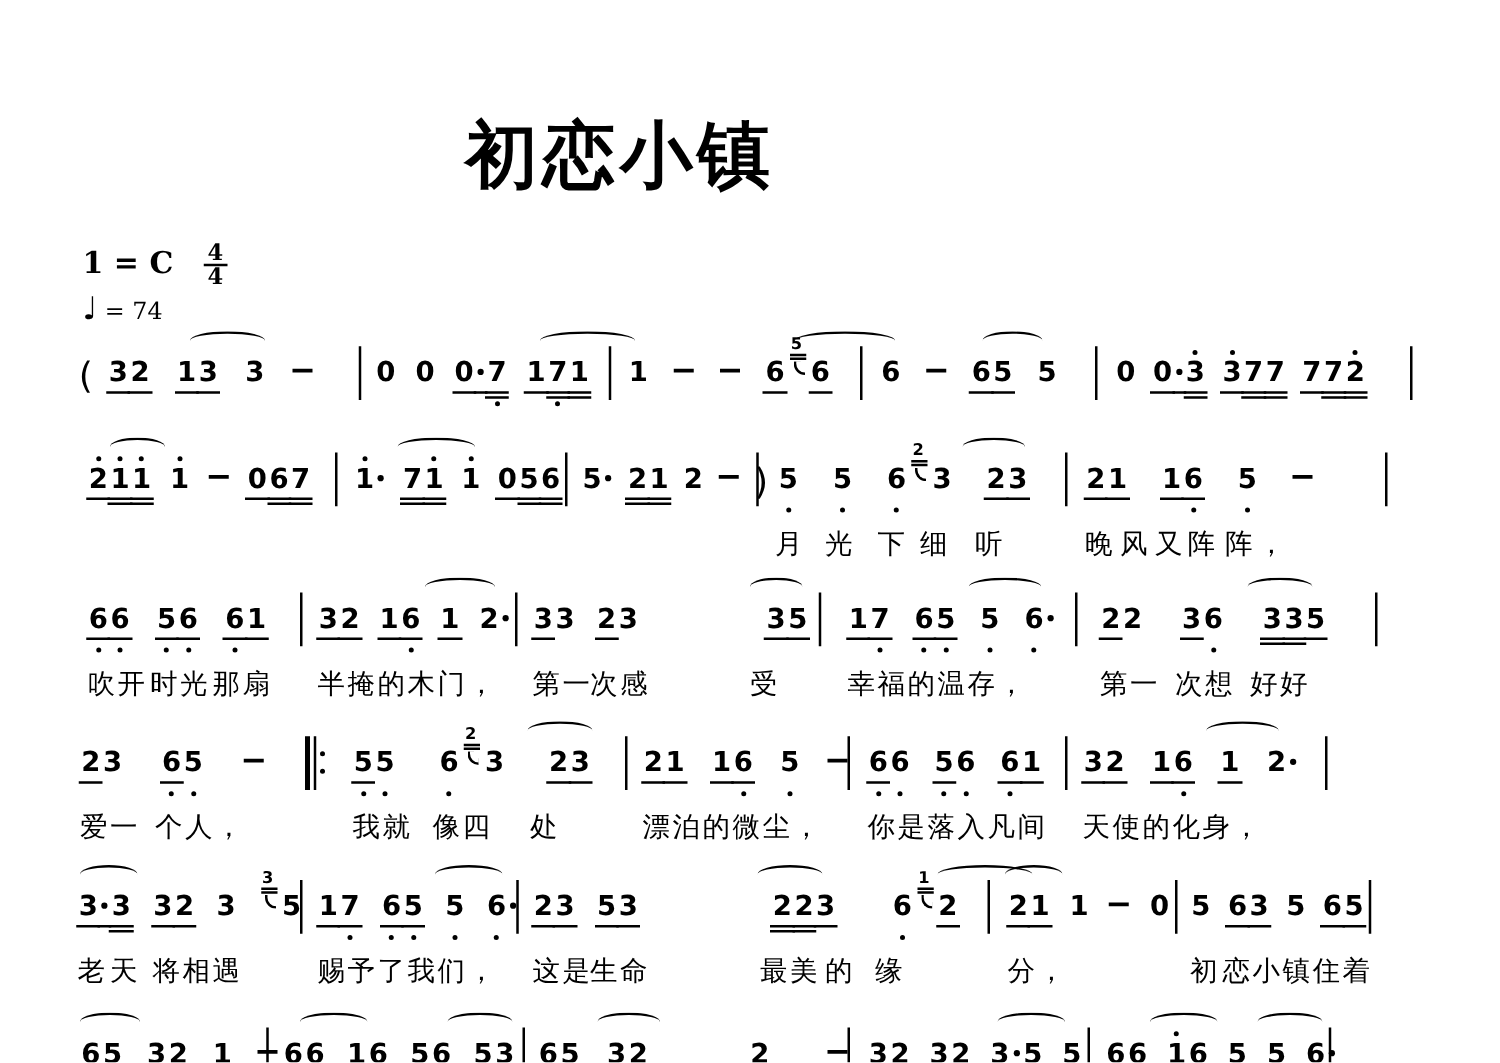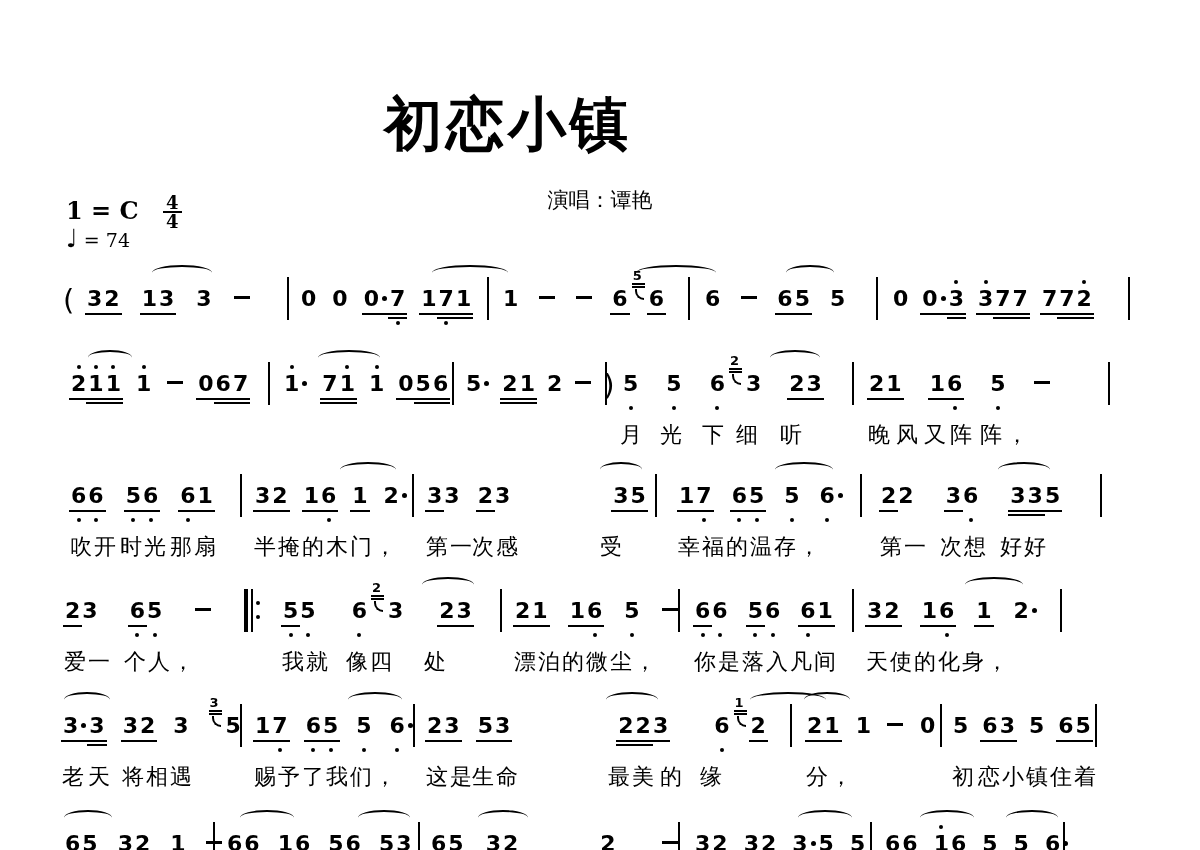--- a/index.html
+++ b/index.html
@@ -1,28 +1,28 @@
 <!DOCTYPE html>
 <html><head>
 <meta charset="utf-8">
 <style>
   html,body{margin:0;padding:0;background:#fff;}
   #score{position:relative;width:1200px;height:850px;overflow:hidden;background:#fff;color:#000;}
   .title{position:absolute;top:86px;left:0;width:992px;text-align:center;
-         font:bold 58px "DejaVu Serif",serif;letter-spacing:4px;margin-left:12px;}
+         font:bold 58px "DejaVu Serif",serif;letter-spacing:4px;}
   .singer{position:absolute;top:186px;left:0;width:1200px;text-align:center;
           font:21px "DejaVu Sans",sans-serif;}
   .credits{position:absolute;top:174px;left:985px;font:19px "DejaVu Sans",sans-serif;line-height:31px;}
   .keysig{position:absolute;top:194px;left:66px;font-family:"DejaVu Serif",serif;
           font-size:24px;font-weight:bold;}
   .frac{display:inline-block;vertical-align:middle;margin-left:16px;text-align:center;
         font-size:18px;line-height:17px;font-weight:bold;}
   .fracTop{display:block;border-bottom:2px solid #000;padding:0 3px;}
   .fracBot{display:block;padding:0 3px;}
-  .tempo{position:absolute;top:224px;left:66px;font-family:"DejaVu Serif",serif;font-size:19px;text-align:center;}
+  .tempo{position:absolute;top:232px;left:66px;font-family:"DejaVu Serif",serif;font-size:19px;text-align:center;}
   .tempo .noteglyph{font-size:25px;font-family:"DejaVu Sans",sans-serif;}
   .system{position:absolute;left:0;width:1200px;height:1px;}
   .measure{position:absolute;top:0;display:flex;align-items:flex-start;}
   .grp{display:inline-flex;}
   .tok{position:relative;display:inline-block;min-width:13px;height:26px;line-height:26px;
        text-align:center;margin:0 1px;}
   .num{font:bold 22px "DejaVu Sans",sans-serif;}
   .ul{position:absolute;left:-2px;right:-2px;height:2px;background:#000;}
   .l1{bottom:-3px;} .l2{bottom:-7px;}
   .octdot{position:absolute;left:50%;width:4px;height:4px;margin-left:-2px;border-radius:50%;background:#000;}
@@ -47,21 +47,20 @@
   .rthin{position:absolute;left:7px;top:0;width:2px;height:100%;background:#000;}
   .rdot{position:absolute;left:12px;width:4px;height:4px;border-radius:50%;background:#000;}
   .rd1{top:12px;} .rd2{top:26px;}
   .lyr{position:absolute;font:22px "DejaVu Sans",sans-serif;white-space:nowrap;}
 </style>
 </head>
 <body>
 
 <div id="score">
   <div class="title">初恋小镇</div>
-  <div class="singer">演唱：谭艳</div>
   <div class="keysig">
     <span>1</span>
     <span>=</span>
     <span>C</span>
     <span class="frac">
       <span class="fracTop">4</span>
       <span class="fracBot">4</span>
     </span>
   </div>
   <div class="tempo">

